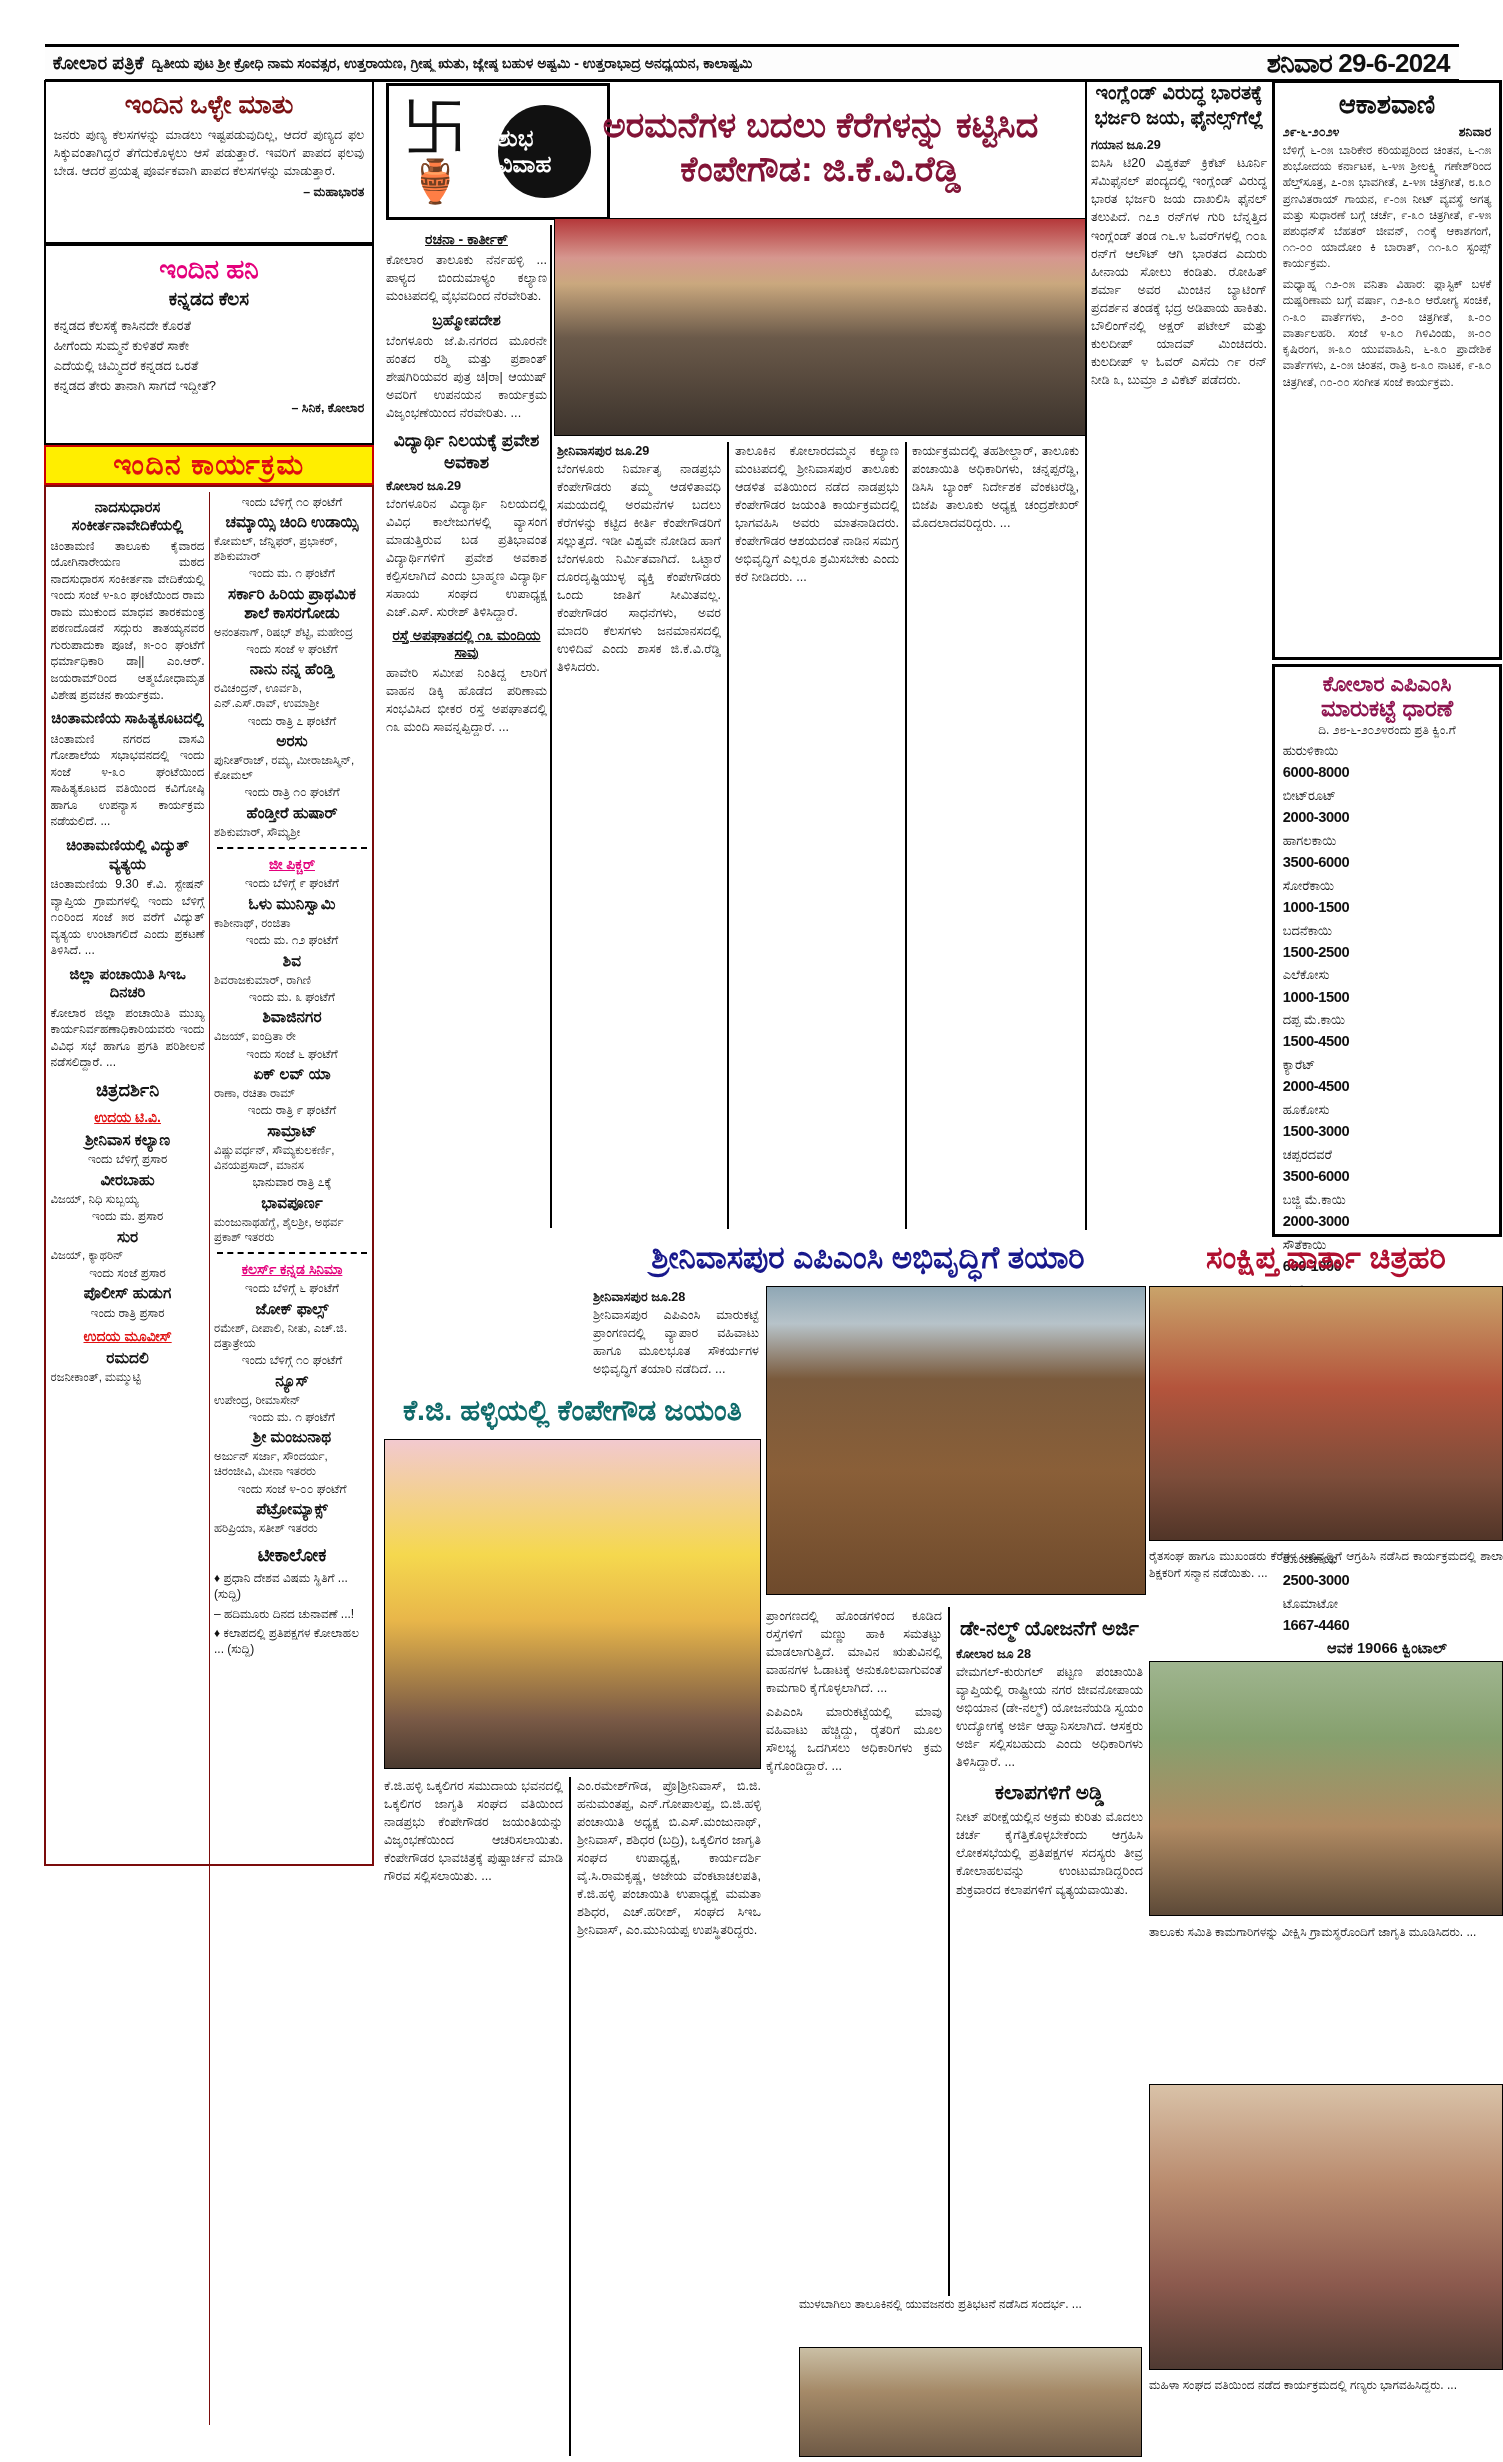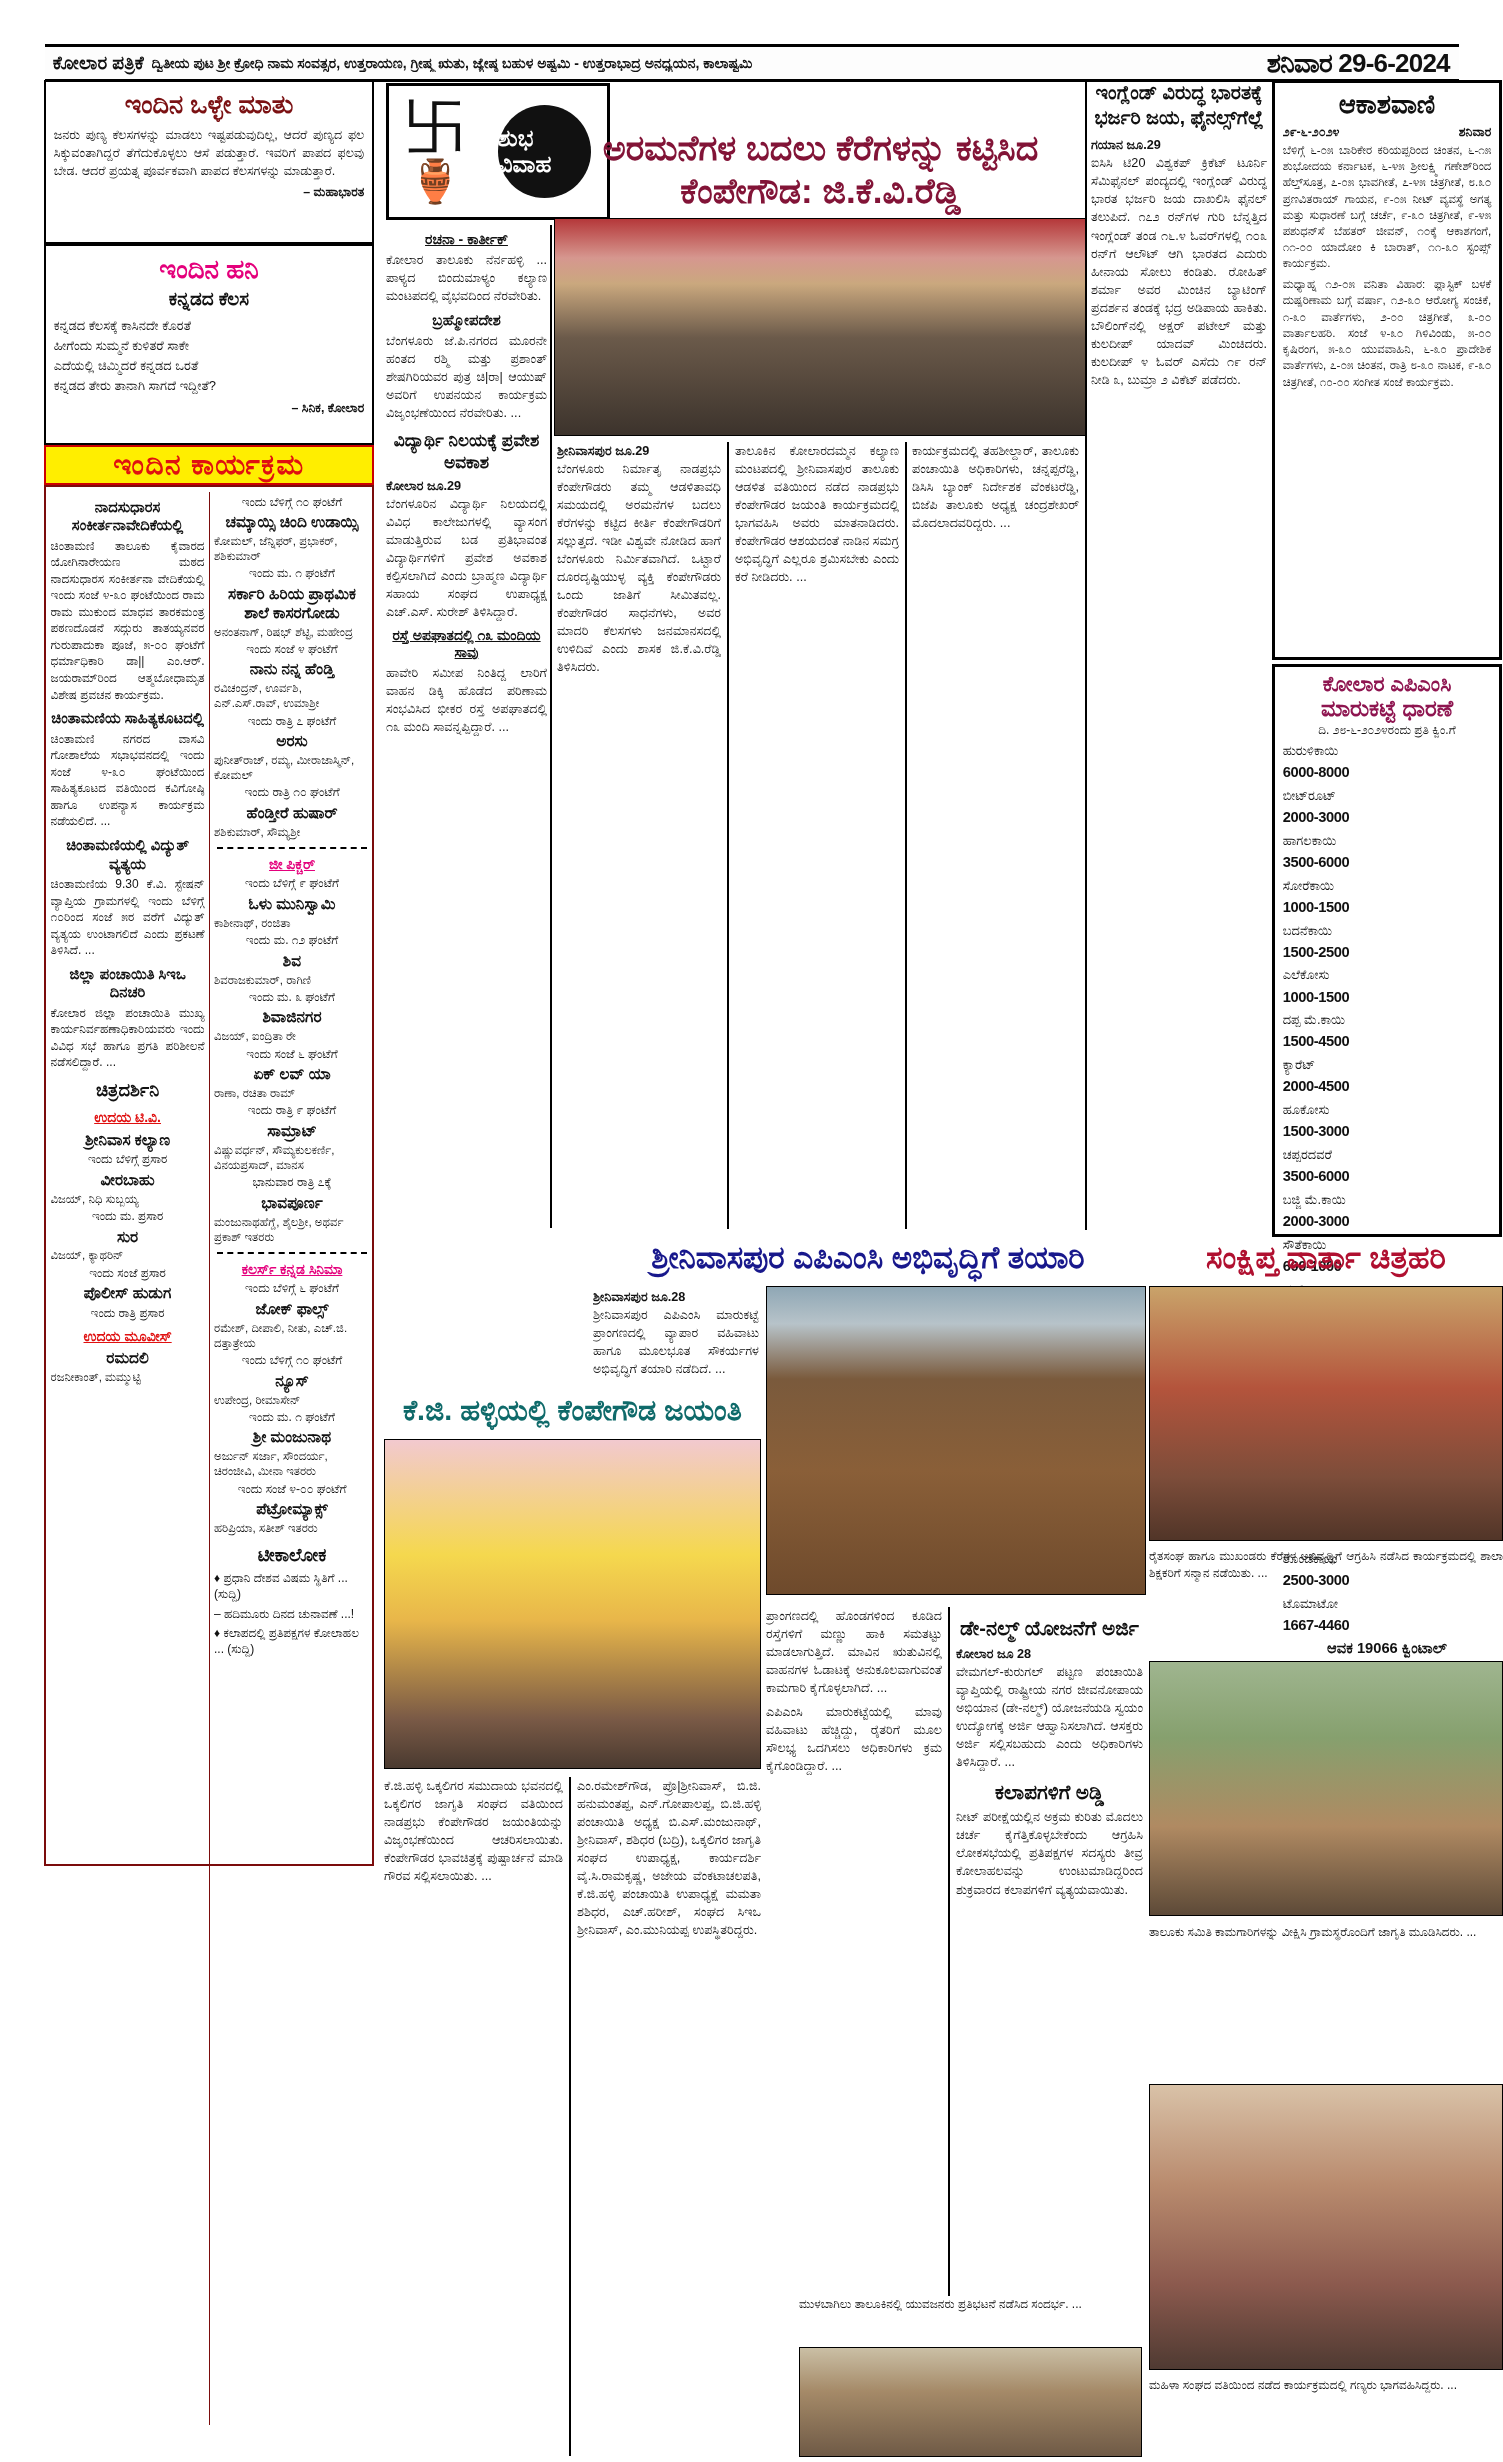--- a/index.html
+++ b/index.html
@@ -34,21 +34,21 @@
   .li-bighead{font-weight:bold;font-size:18px;text-align:center;margin:9.3px 0 4.6px;}
   .li-channel-red{color:#e01010;font-weight:bold;text-decoration:underline;text-align:center;font-size:14px;margin:7.7px 0 3.1px;}
   .li-channel-pink{color:#e4007c;font-weight:bold;text-decoration:underline;text-align:center;font-size:14px;margin:7.7px 0 3.1px;}
   .li-title{font-weight:bold;font-size:15.4px;text-align:center;margin:4.6px 0 1.5px;line-height:1.2;}
   .li-time{font-size:12px;text-align:center;margin:3.1px 0;}
   .li-cast{font-size:11.6px;text-align:left;margin:1.5px 0;line-height:1.3;}
   .li-body{font-size:12px;text-align:justify;line-height:1.38;margin:1.5px 0;}
   .li-divider{border-top:2.3px dashed #000;margin:7.7px 3.1px;}
   .li-teeka{font-size:12px;text-align:left;margin:3.1px 0;line-height:1.35;}
   
-  #mainHeadline{left:554px;top:80px;width:533px;height:133px;display:flex;align-items:flex-end;justify-content:center;
+  #mainHeadline{left:554px;top:80px;width:533px;height:133px;display:flex;align-items:center;justify-content:center;
     color:#821437;font-size:35px;font-weight:bold;text-align:center;line-height:1.25;}
   .photo{background:#999;box-sizing:border-box;border:1.5px solid #000;}
   #photoMain{left:554px;top:218px;width:533px;height:218px;
     background:linear-gradient(180deg,#b5383a 0%,#d6978f 18%,#caa87e 30%,#6b5a4a 55%,#3c332c 100%);}
   #weddingLogo{left:386px;top:83px;width:224px;height:137px;border:3.1px solid #000;box-sizing:border-box;
     display:flex;align-items:center;justify-content:space-around;background:#fff;}
   .swastika{font-size:60px;line-height:1;}
   .kalasha{font-size:42px;}
   .logoCircle{width:93px;height:93px;border-radius:50%;background:#111;color:#fff;display:flex;flex-direction:column;
     align-items:center;justify-content:center;font-weight:bold;font-size:23px;line-height:1.1;}

